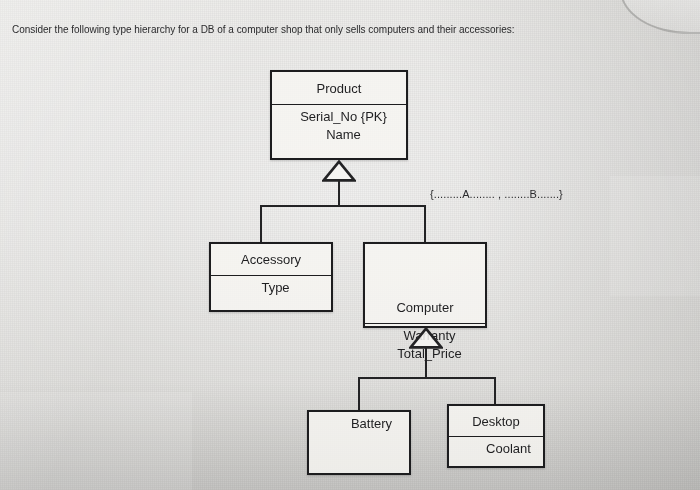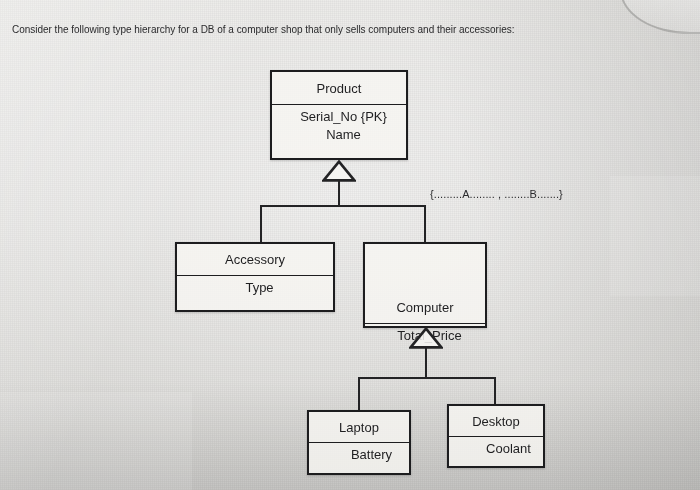--- a/index.html
+++ b/index.html
@@ -103,21 +103,21 @@
     padding: 3px 0 0 9px;
     font-size: 13.0px;
     color: #1f1f21;
     line-height: 17.5px;
   }
   .entity .ent-attrs div { white-space: nowrap; text-align: center; }
 
   
   #box-product   { left: 270px; top: 70px;  width: 138px; height: 90px; }
   #box-product   .ent-name { height: 33px; }
-  #box-accessory { left: 175px; top: 242px; width: 160px; height: 70px; }
+  #box-accessory { left: 209px; top: 242px; width: 124px; height: 70px; }
   #box-accessory .ent-name { height: 32px; }
   #box-computer  { left: 363px; top: 242px; width: 124px; height: 86px; }
   #box-computer  .ent-name { height: 32px; margin-top: 48px; }
   #box-laptop    { left: 307px; top: 410px; width: 104px; height: 65px; }
   #box-laptop    .ent-name { height: 31px; }
   #box-desktop   { left: 447px; top: 404px; width: 98px;  height: 64px; }
   #box-desktop   .ent-name { height: 31px; }
 
   #box-laptop .ent-attrs, #box-desktop .ent-attrs { padding-left: 25px; }
 
@@ -187,40 +187,40 @@
   <div class="entity" id="box-accessory">
     <div class="ent-name">Accessory</div>
     <div class="ent-attrs">
       <div>Type</div>
     </div>
   </div>
 
   <div class="entity" id="box-computer">
     <div class="ent-name">Computer</div>
     <div class="ent-attrs">
+      <div>Warranty</div>
       <div>Total_Price</div>
     </div>
   </div>
 
   <div id="hierarchy-annotation">{.........A........ , ........B.......}</div>
 
   <div class="isa-triangle" style="left:409px; top:327px;">
     <svg width="34" height="22" viewBox="0 0 34 22" aria-hidden="true">
       <polygon points="17,1.6 32.4,20.4 1.6,20.4" fill="rgba(247,246,243,0.85)" stroke="#232325" stroke-width="2.6" stroke-linejoin="miter"></polygon>
     </svg>
   </div>
 
   <div class="conn v" style="left:424.8px; top:347px; height:31px;"></div>
 
   <div class="conn h" style="left:358px; top:376.5px; width:138px;"></div>
   <div class="conn v" style="left:357.8px; top:376.5px; height:34px;"></div>
   <div class="conn v" style="left:493.8px; top:376.5px; height:28px;"></div>
 
   <div class="entity" id="box-laptop">
-    <div class="ent-name">Laptop</div>
     <div class="ent-attrs">
       <div>Battery</div>
     </div>
   </div>
 
   <div class="entity" id="box-desktop">
     <div class="ent-name">Desktop</div>
     <div class="ent-attrs">
       <div>Coolant</div>
     </div>

